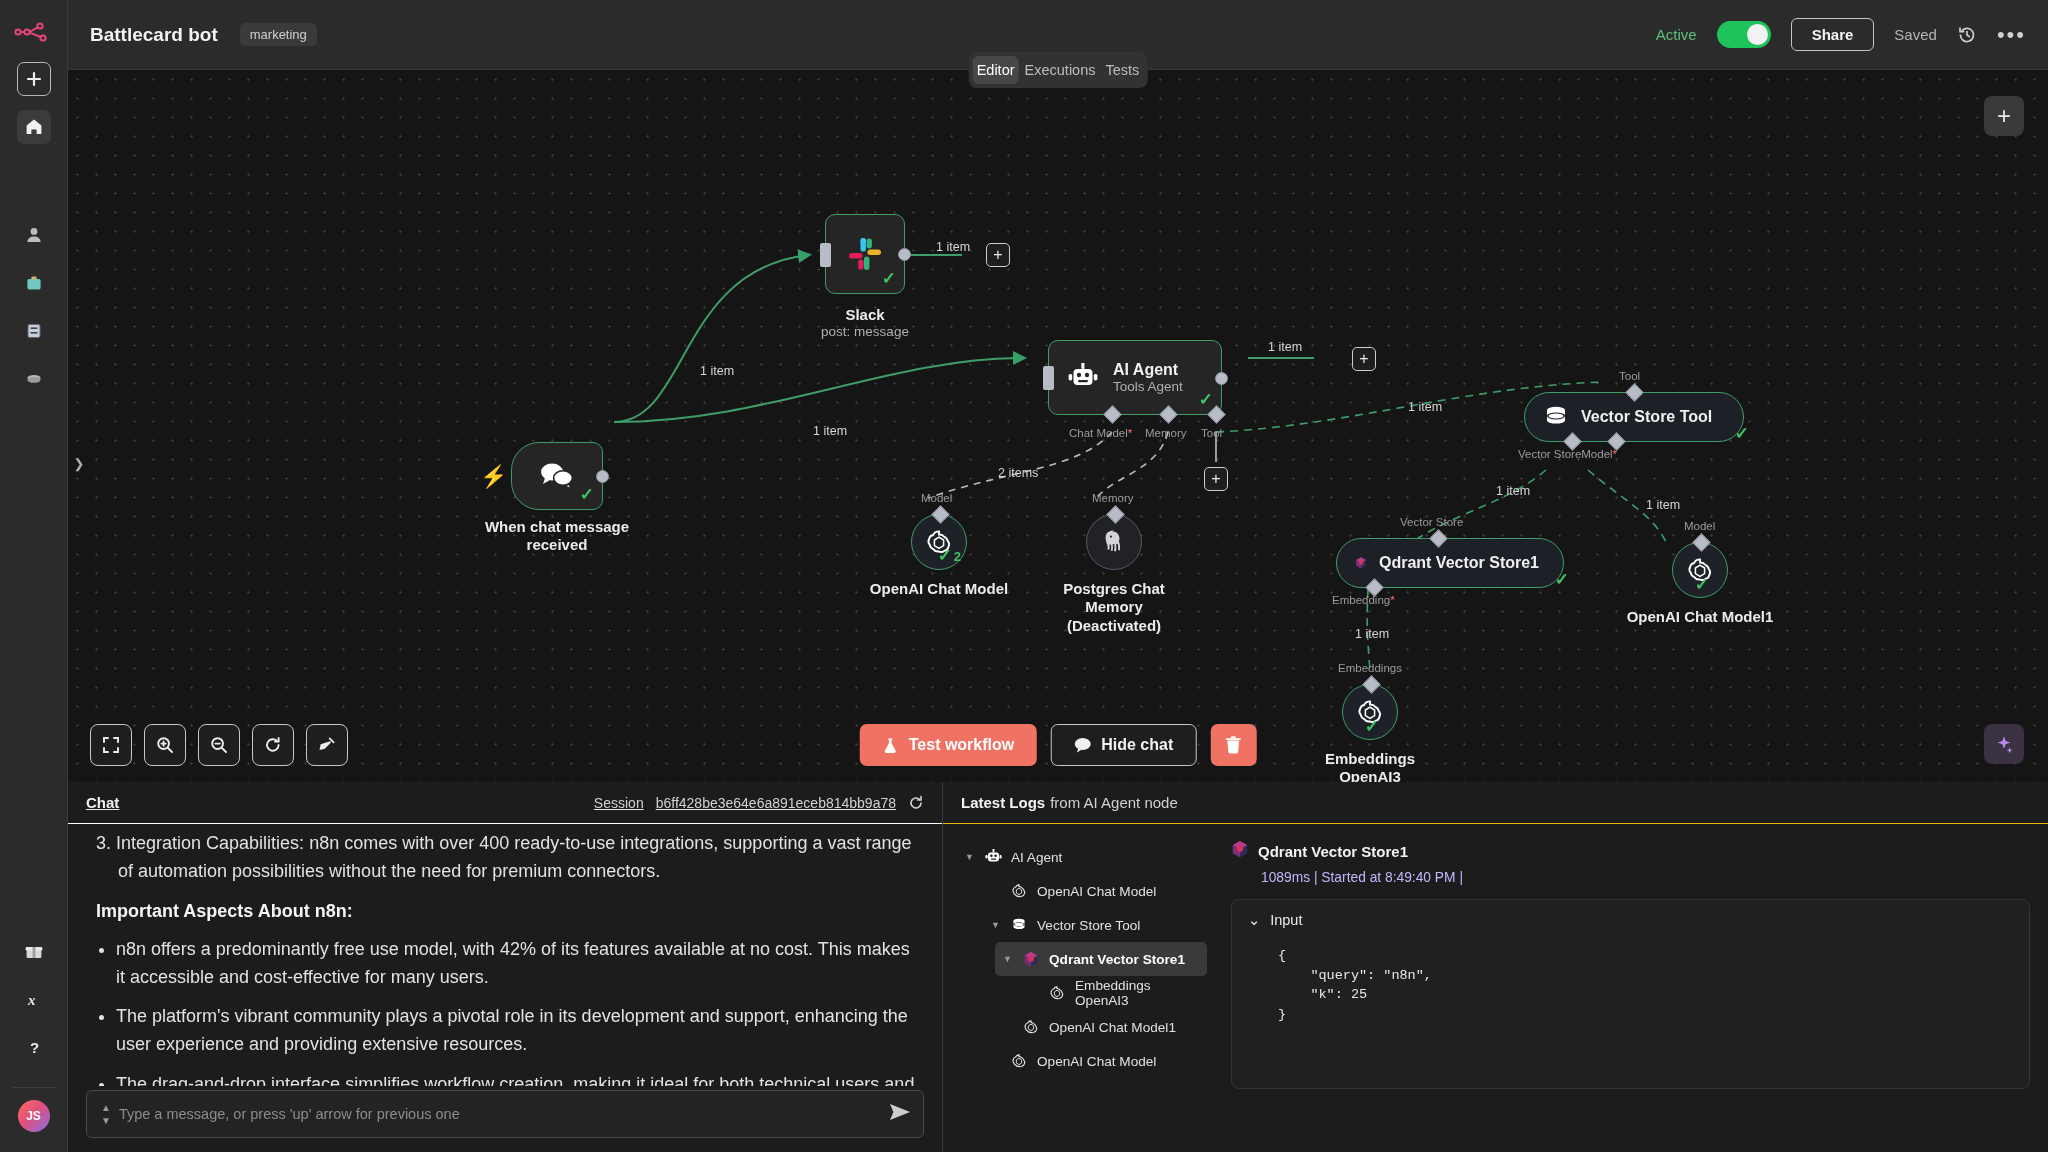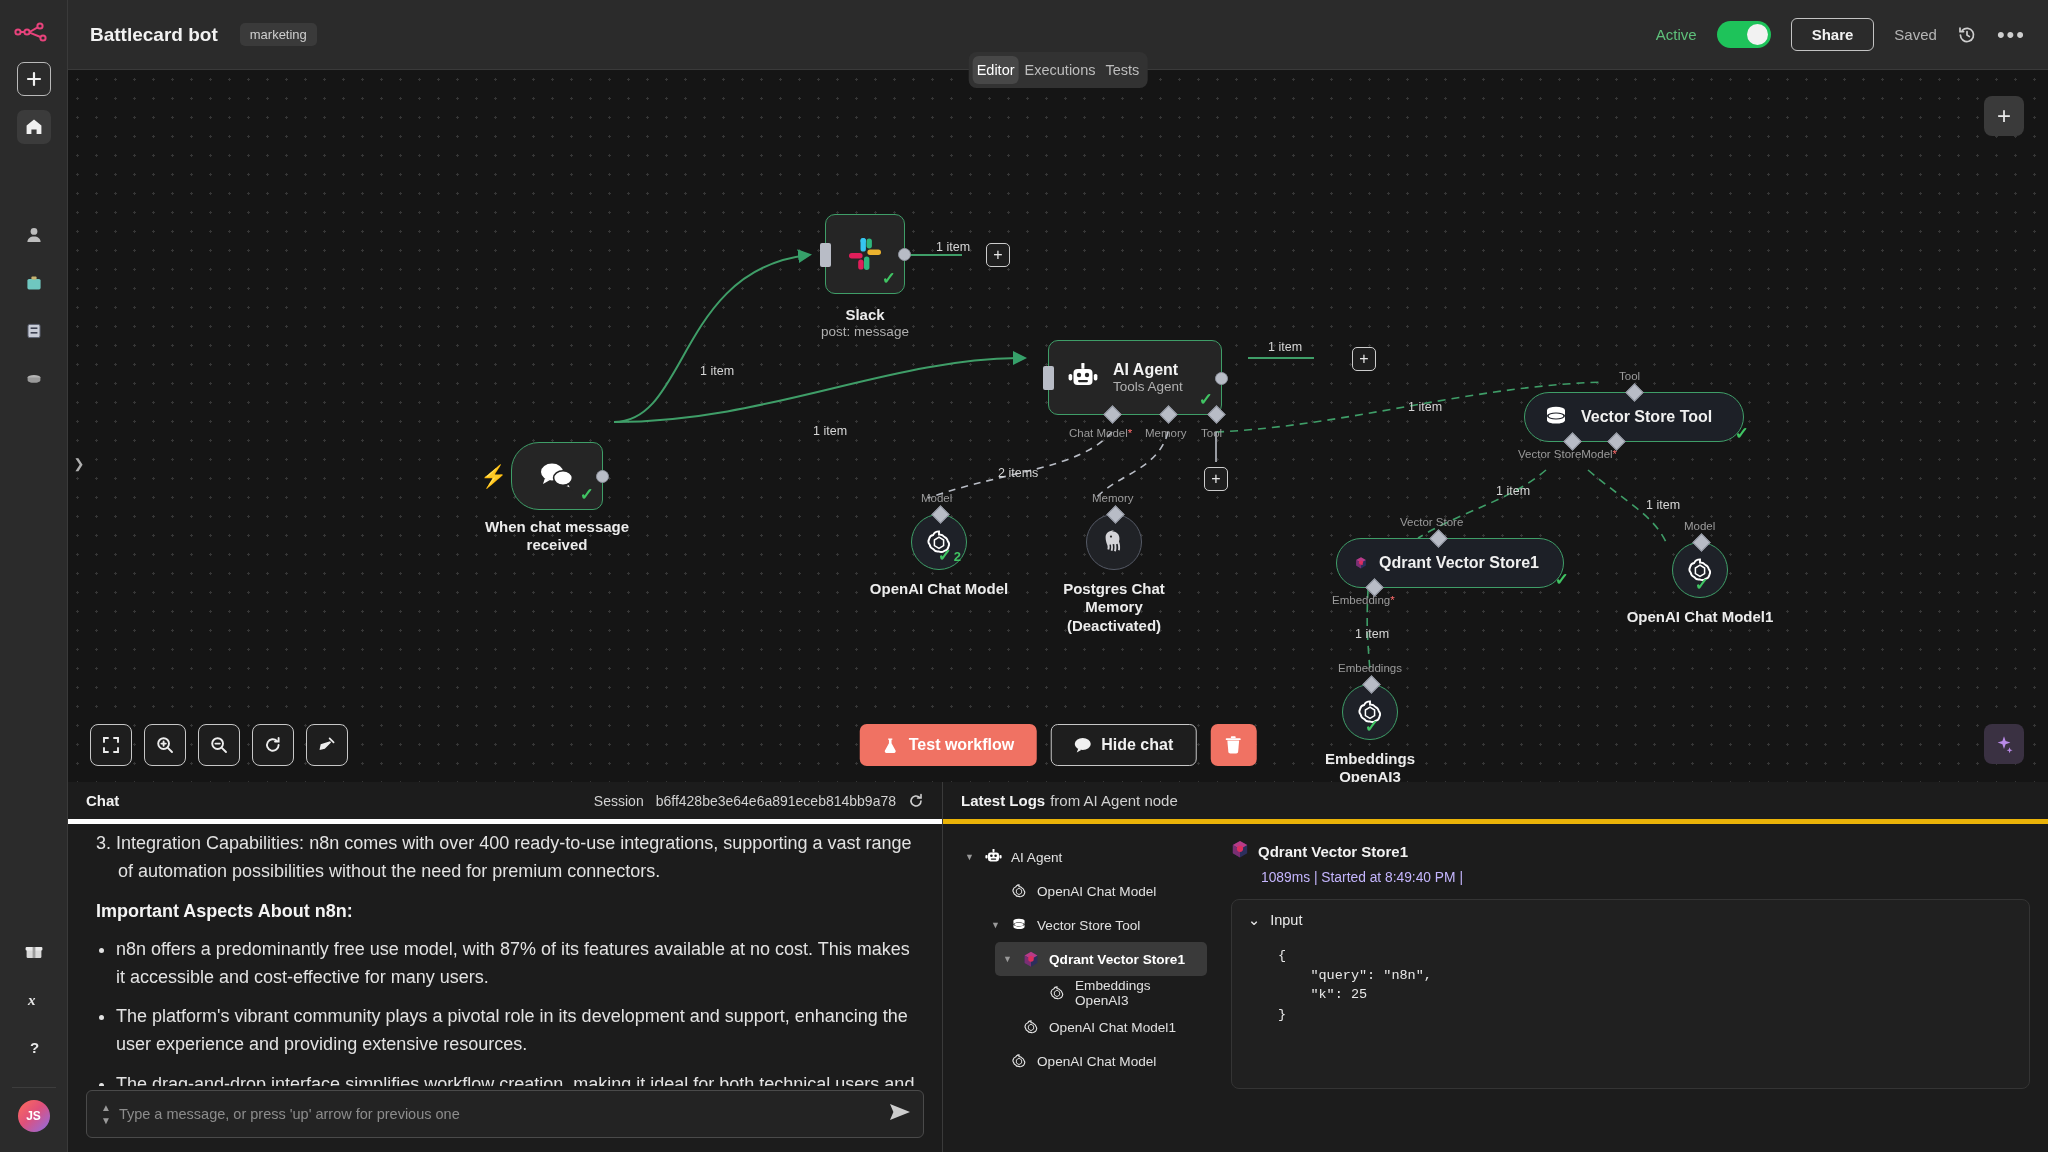--- a/index.html
+++ b/index.html
@@ -188,21 +188,21 @@
   }
 
   
   .bottom { flex: 1 1 auto; display: flex; min-height: 0; background: #1c1c1c; }
   .chat-panel {
     width: 875px; flex: 0 0 875px; display: flex; flex-direction: column;
     border-right: 1px solid #3a3a3a; background: #1c1c1c; min-height: 0;
   }
   .panel-hd {
     height: 42px; flex: 0 0 42px; display: flex; align-items: center;
-    padding: 0 18px; border-bottom: 5px solid #ffffff; font-size: 15px;
+    padding: 0 18px; border-bottom: 1px solid #ffffff; font-size: 15px; text-decoration: underline;
   }
   .panel-hd .ttl { font-weight: 600; color: #f0f0f0; }
   .session-wrap { margin-left: auto; display: flex; align-items: flex-start; gap: 12px; }
   .session-lbl { color: #d2d2d2; font-size: 14px; }
   .session-id { color: #d2d2d2; font-size: 14px; }
   .chat-body {
     flex: 1 1 auto; overflow: hidden; padding: 6px 22px 4px 28px;
     font-size: 18px; color: #e2e2e2; line-height: 1.55; min-height: 0;
   }
   .chat-strong { font-weight: 700; color: #f5f5f5; display: block; margin: 12px 0 10px; }
@@ -211,21 +211,21 @@
   .chat-input-row { flex: 0 0 62px; padding: 4px 18px 14px 18px; }
   .chat-input {
     height: 48px; border: 1px solid #4a4a4a; border-radius: 6px; background: #232323;
     display: flex; align-items: center; padding: 0 12px 0 6px;
   }
   .arrows { display: flex; flex-direction: column; gap: 2px; color: #9a9a9a; font-size: 10px; padding: 0 8px; cursor: pointer;}
   .chat-ph { flex: 1 1 auto; font-size: 14.5px; color: #8c8c8c; }
   .send-ico { color: #cdcdcd; cursor: pointer; }
 
   .logs-panel { flex: 1 1 auto; display: flex; flex-direction: column; background: #1c1c1c; min-width: 0; }
-  .logs-hd { height: 42px; flex: 0 0 42px; display: flex; align-items: center; padding: 0 18px; border-bottom: 5px solid #eab308; font-size: 15px; }
+  .logs-hd { height: 42px; flex: 0 0 42px; display: flex; align-items: center; padding: 0 18px; border-bottom: 1px solid #eab308; font-size: 15px; }
   .logs-hd b { font-weight: 700; color: #f2f2f2; }
   .logs-hd span.dim { color: #d0d0d0; font-weight: 400; margin-left: 5px; }
   .logs-body { flex: 1 1 auto; display: flex; min-height: 0; }
   .tree { width: 270px; flex: 0 0 270px; padding: 16px 6px 0 14px; position: relative; }
   .tree-row {
     display: flex; align-items: center; gap: 8px; height: 34px;
     font-size: 13.6px; color: #e0e0e0; padding: 0 8px; border-radius: 5px;
     position: relative; cursor: pointer;
   }
   .tree-row.sel { background: #3a3a3a; color: #fff; font-weight: 600; }
@@ -641,21 +641,21 @@
                 <path d="M13 8a5 5 0 1 1-1.5-3.6"></path>
                   <path d="M13 1.6v3.4h-3.4"></path>
                 </svg>
             </span>
           </div>
         </div>
         <div class="chat-body">
           <div style="padding-left:22px; text-indent:-22px;">3. Integration Capabilities: n8n comes with over 400 ready-to-use integrations, supporting a vast range of automation possibilities without the need for premium connectors.</div>
           <div class="chat-strong">Important Aspects About n8n:</div>
           <ul>
-            <li>n8n offers a predominantly free use model, with 87% of its features available at no cost. This makes it accessible and cost-effective for many users.</li>
+            <li>n8n offers a predominantly free use model, with 42% of its features available at no cost. This makes it accessible and cost-effective for many users.</li>
             <li>The platform's vibrant community plays a pivotal role in its development and support, enhancing the user experience and providing extensive resources.</li>
             <li>The drag-and-drop interface simplifies workflow creation, making it ideal for both technical users and those with minimal coding expertise, enabling quick modifications and integrations.</li>
           </ul>
         </div>
         <div class="chat-input-row">
           <div class="chat-input">
             <div class="arrows">
               <span>▲</span>
               <span>▼</span>
             </div>

